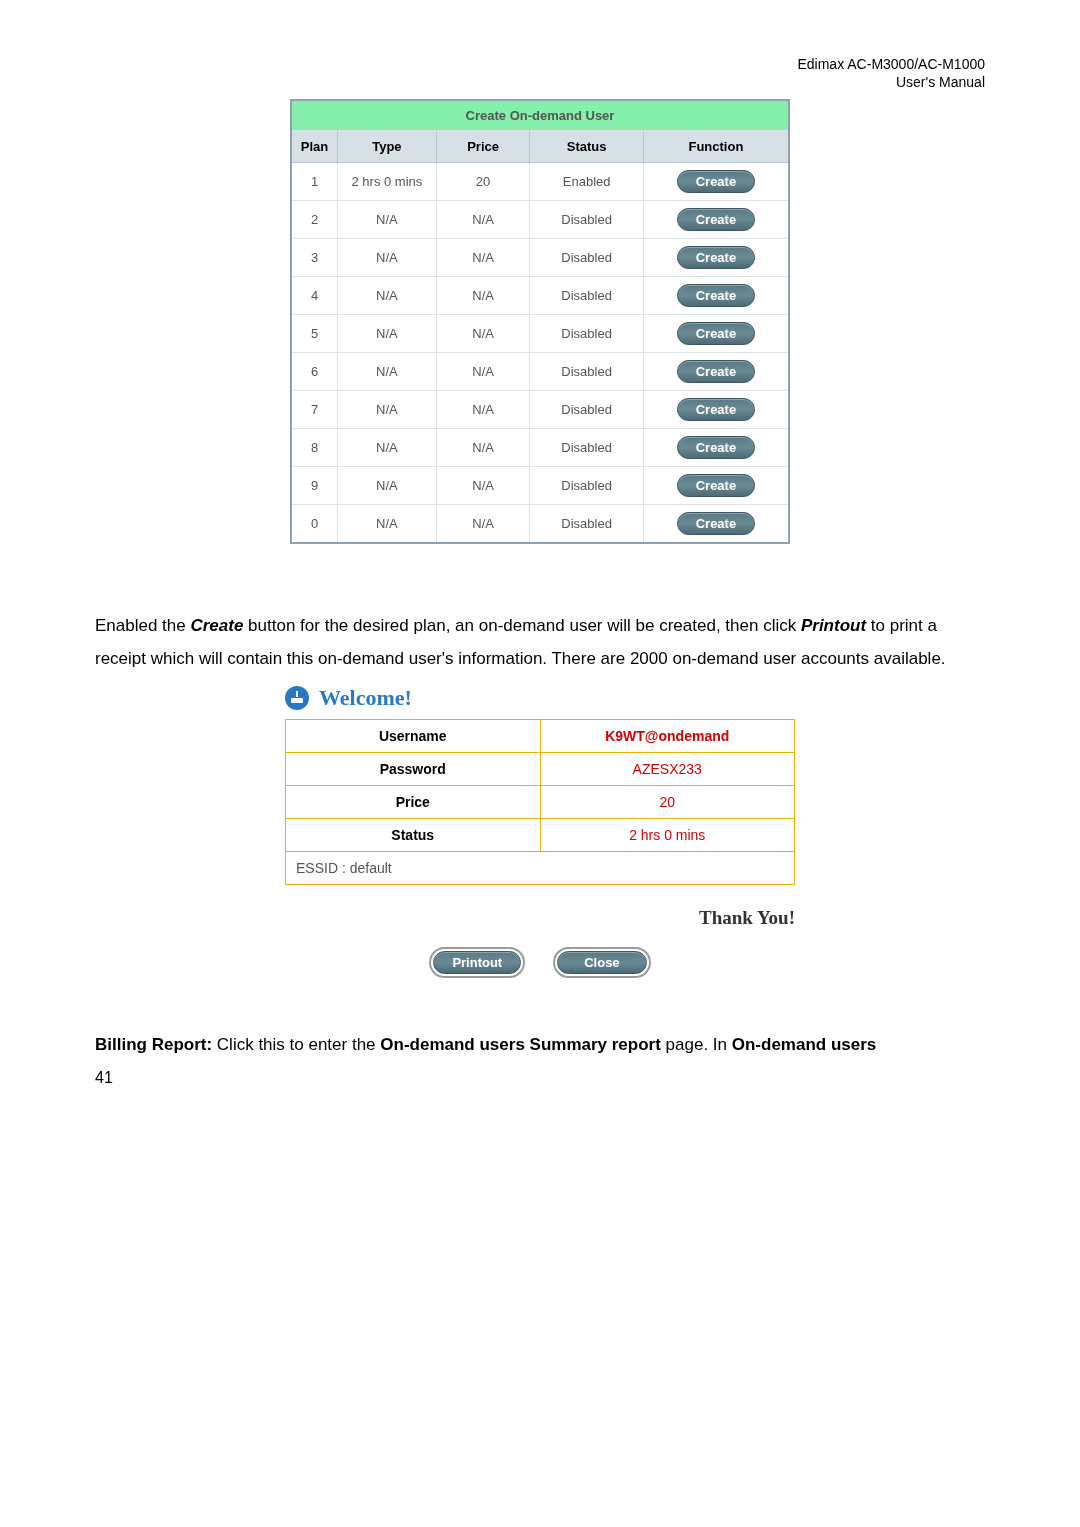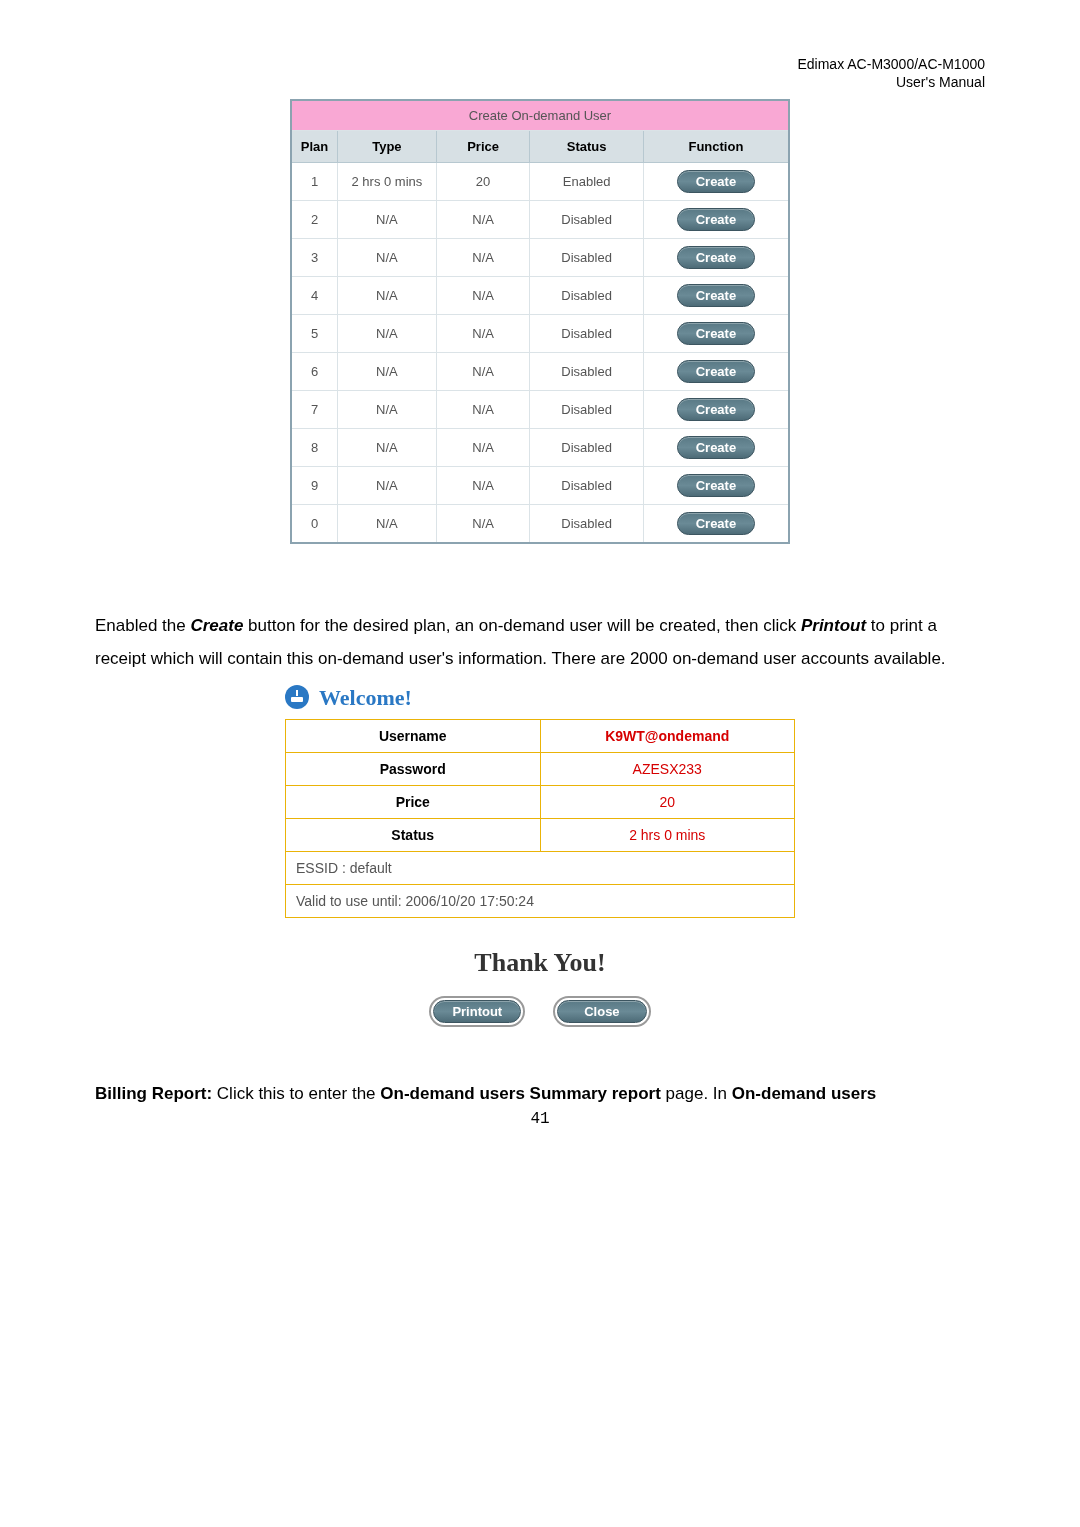--- a/index.html
+++ b/index.html
@@ -30,23 +30,23 @@
     display: flex;
     justify-content: center;
   }
   .ondemand-table {
     border-collapse: collapse;
     border: 2px solid #8ba3b0;
     background: #fff;
     width: 500px;
   }
   .ondemand-title {
-    background: #f9a8d4;
+    background: #86efac;
     color: #fff;
-    font-weight: normal;
+    font-weight: bold;
     font-size: 14px;
     text-align: center;
     padding: 7px 0;
   }
   .ondemand-head th {
     background: #d7e0e4;
     color: #000;
     font-weight: bold;
     font-size: 13px;
     text-align: center;
@@ -95,20 +95,21 @@
   .welcome-wrap {
     margin-top: 10px;
     display: flex;
     justify-content: center;
   }
   .welcome-inner {
     width: 510px;
   }
   .welcome-title-row {
     display: flex;
+    align-items: center;
     gap: 10px;
     margin-bottom: 8px;
   }
   .welcome-icon {
     width: 24px; height: 24px;
     background: #2a78c4;
     border-radius: 50%;
     position: relative;
   }
   .welcome-icon::before, .welcome-icon::after {
@@ -131,45 +132,45 @@
   }
   .receipt-table td {
     border: 1px solid #eab308;
     padding: 8px 10px;
     font-size: 14px;
   }
   .rcpt-label { width:50%; text-align:center; font-weight:bold; color:#000; }
   .rcpt-value { width:50%; text-align:center; color:#d60000; }
   .rcpt-full  { text-align:left; color:#555; font-weight:normal; }
   .thank-you {
-    text-align: center;
+    text-align: right;
     font-family: Georgia, 'Times New Roman', serif;
-    font-size: 26px;
+    font-size: 19px;
     font-weight: bold;
     color: #333;
-    margin: 30px 0 18px 0;
+    margin: 22px 0 18px 0;
   }
   .btn-row {
     display: flex;
     justify-content: center;
     gap: 28px;
     margin-bottom: 10px;
   }
   .btn-outline {
     display: inline-flex;
     align-items: center;
     border: 2px solid #9a9a9a;
     border-radius: 18px;
     padding: 2px;
   }
   .page-num {
-    text-align: center;
-    font-family: Liberation Mono, monospace;
+    font-family: Liberation Sans, sans-serif;
     font-size: 16px;
     color: #000;
+    margin-top: 8px;
   }
 </style>
 </head>
 <body>
 
 <div class="page">
 
   <div class="header-right">
     <div>Edimax  AC-M3000/AC-M1000</div>
     <div>User's  Manual</div>
@@ -288,23 +289,20 @@
           <td class="rcpt-label">Price</td>
           <td class="rcpt-value">20</td>
         </tr>
         <tr>
           <td class="rcpt-label">Status</td>
           <td class="rcpt-value">2 hrs 0 mins</td>
         </tr>
         <tr>
               <td colspan="2" class="rcpt-full">ESSID : default</td>
             </tr>
-        <tr>
-              <td colspan="2" class="rcpt-full">Valid to use until: 2006/10/20 17:50:24</td>
-            </tr>
       </tbody>
         </table>
       <div class="thank-you">Thank You!</div>
       <div class="btn-row">
         <span class="btn-outline">
           <span class="btn-pill">Printout</span>
         </span>
         <span class="btn-outline">
           <span class="btn-pill" style="padding:3px 26px">Close</span>
         </span>

